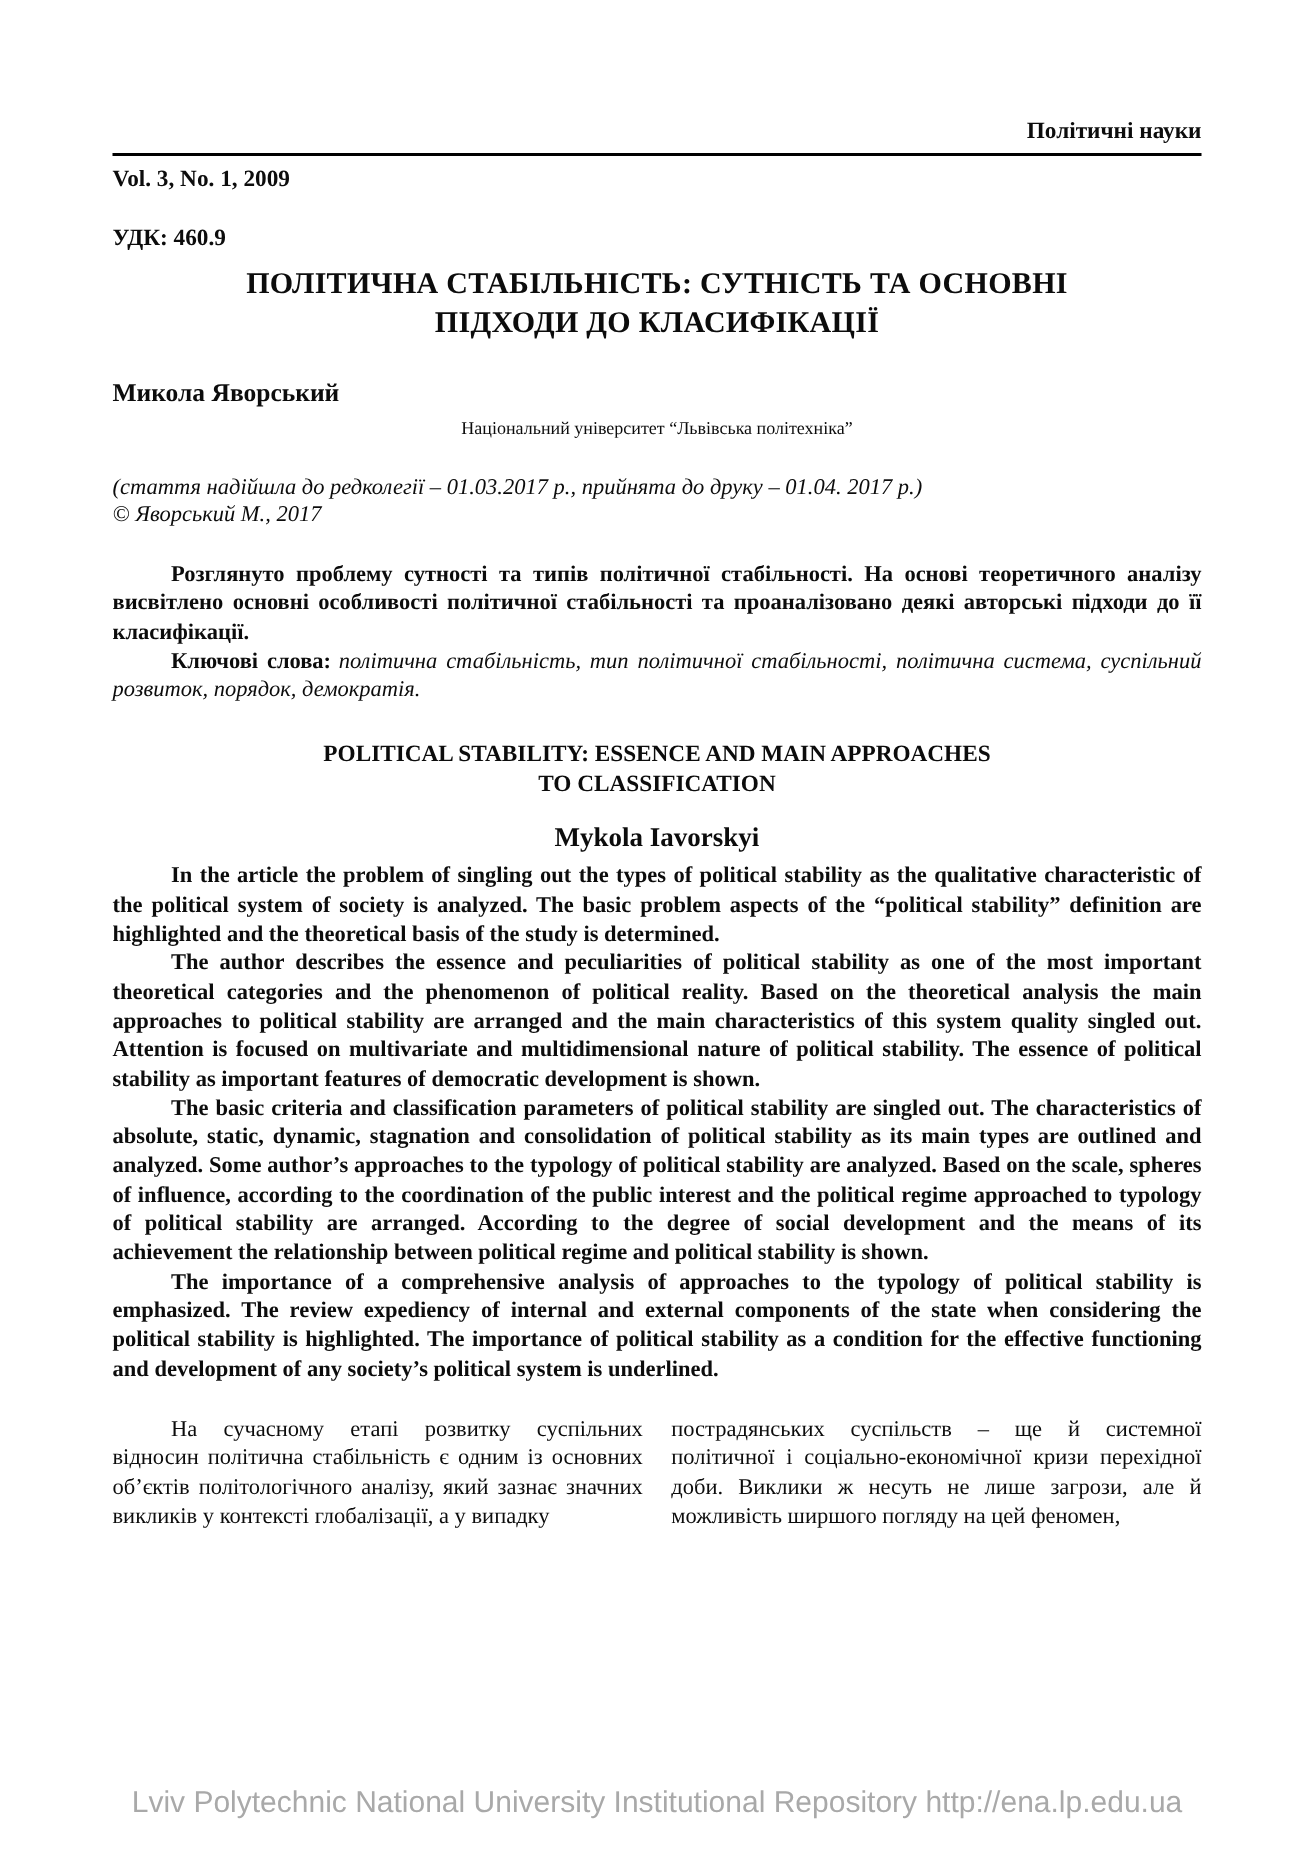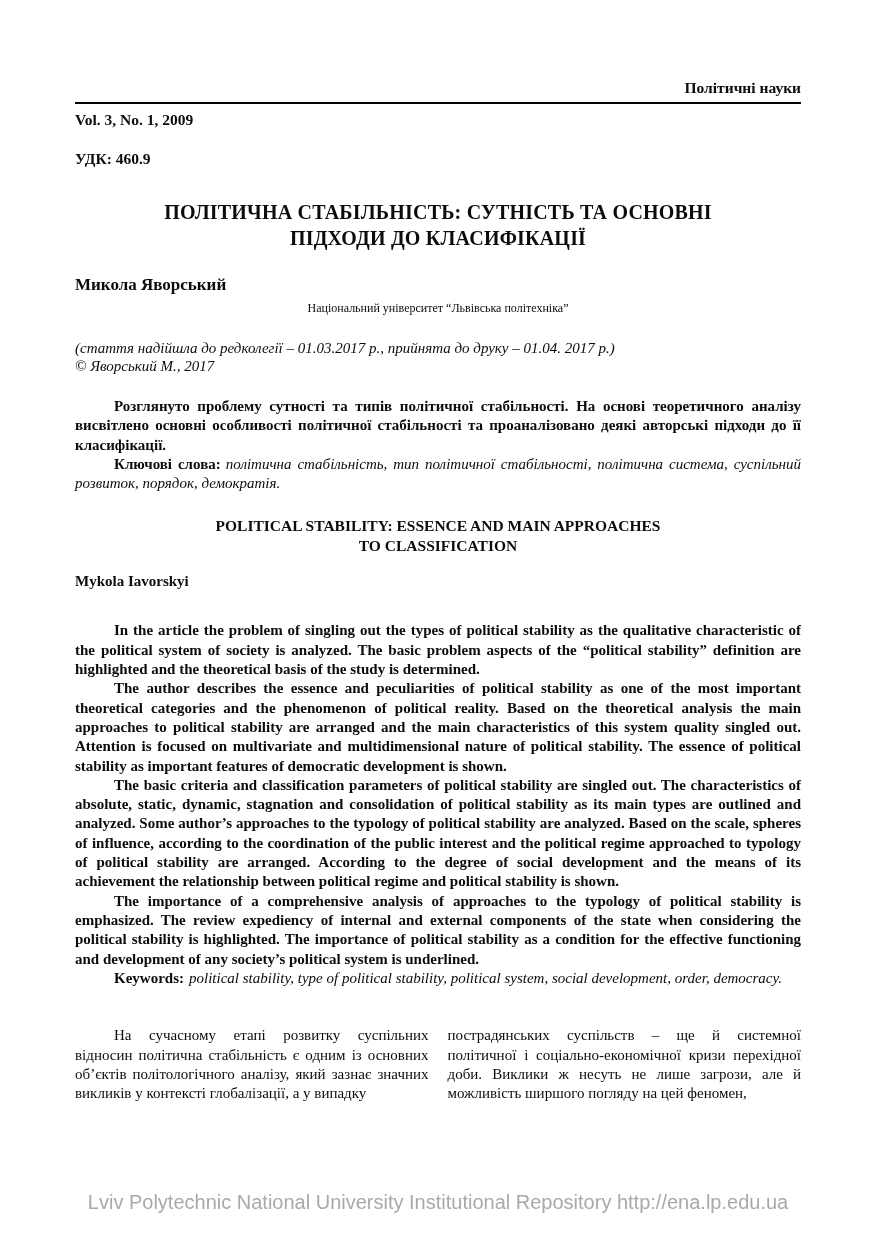--- a/index.html
+++ b/index.html
@@ -22,21 +22,21 @@
   }
   .head-rule {
     border:none;
     border-top:2.6px solid #000;
     margin:5px 0 0 0;
   }
   .vol-line { font-weight:bold; font-size:15.5px; line-height:18px; margin-top:7px; }
   .udc-line { font-weight:bold; font-size:15.5px; line-height:18px; margin-top:21px; }
 
   .title-uk {
-    margin-top:31px;
+    margin-top:8px;
     text-align:center;
     font-weight:bold;
     font-size:20px;
     line-height:26px;
     letter-spacing:0.2px;
   }
   .author-uk {
     margin-top:24px;
     font-weight:bold;
     font-size:17px;
@@ -73,36 +73,36 @@
 
   .title-en {
     margin-top:23px;
     text-align:center;
     font-weight:bold;
     font-size:15.5px;
     line-height:20px;
   }
   .author-en {
     margin-top:16px;
-    text-align:left;
+    text-align:center;
     font-weight:bold;
-    font-size:15px;
+    font-size:18px;
     line-height:19px;
   }
   .abstract-en {
-    margin-top:30px;
+    margin-top:7px;
     font-weight:bold;
     font-size:15px;
     line-height:19.3px;
     text-align:justify;
   }
   .abstract-en p { margin:0; text-indent:39px; }
 
   .columns {
-    margin-top:38px;
+    margin-top:21px;
     display:flex;
     gap:19px;
     font-size:15px;
     line-height:19.4px;
     text-align:justify;
   }
   .col { width:353.5px; }
   .col p { margin:0; }
   .col-left p { text-indent:39px; }
 
@@ -148,21 +148,20 @@
     <div>TO CLASSIFICATION</div>
   </div>
 
   <div class="author-en">Mykola Iavorskyi</div>
 
   <div class="abstract-en">
     <p>In the article the problem of singling out the types of political stability as the qualitative characteristic of the political system of society is analyzed. The basic problem aspects of the “political stability” definition are highlighted and the theoretical basis of the study is determined.</p>
     <p>The author describes the essence and peculiarities of political stability as one of the most important theoretical categories and the phenomenon of political reality. Based on the theoretical analysis the main approaches to political stability are arranged and the main characteristics of this system quality singled out. Attention is focused on multivariate and multidimensional nature of political stability. The essence of political stability as important features of democratic development is shown.</p>
     <p>The basic criteria and classification parameters of political stability are singled out. The characteristics of absolute, static, dynamic, stagnation and consolidation of political stability as its main types are outlined and analyzed. Some author’s approaches to the typology of political stability are analyzed. Based on the scale, spheres of influence, according to the coordination of the public interest and the political regime approached to typology of political stability are arranged. According to the degree of social development and the means of its achievement the relationship between political regime and political stability is shown.</p>
     <p>The importance of a comprehensive analysis of approaches to the typology of political stability is emphasized. The review expediency of internal and external components of the state when considering the political stability is highlighted. The importance of political stability as a condition for the effective functioning and development of any society’s political system is underlined.</p>
-    <p class="kw-p"><span class="kw-label">Keywords:</span><span class="kw-text">political stability, type of political stability, political system, social development, order, democracy.</span></p>
   </div>
 
   <div class="columns">
     <div class="col col-left">
       <p>На сучасному етапі розвитку суспільних відносин політична стабільність є одним із основних об’єктів політологічного аналізу, який зазнає значних викликів у контексті глобалізації, а у випадку</p>
     </div>
     <div class="col col-right">
       <p>пострадянських суспільств – ще й системної політичної і соціально-економічної кризи перехідної доби. Виклики ж несуть не лише загрози, але й можливість ширшого погляду на цей феномен,</p>
     </div>
   </div>

